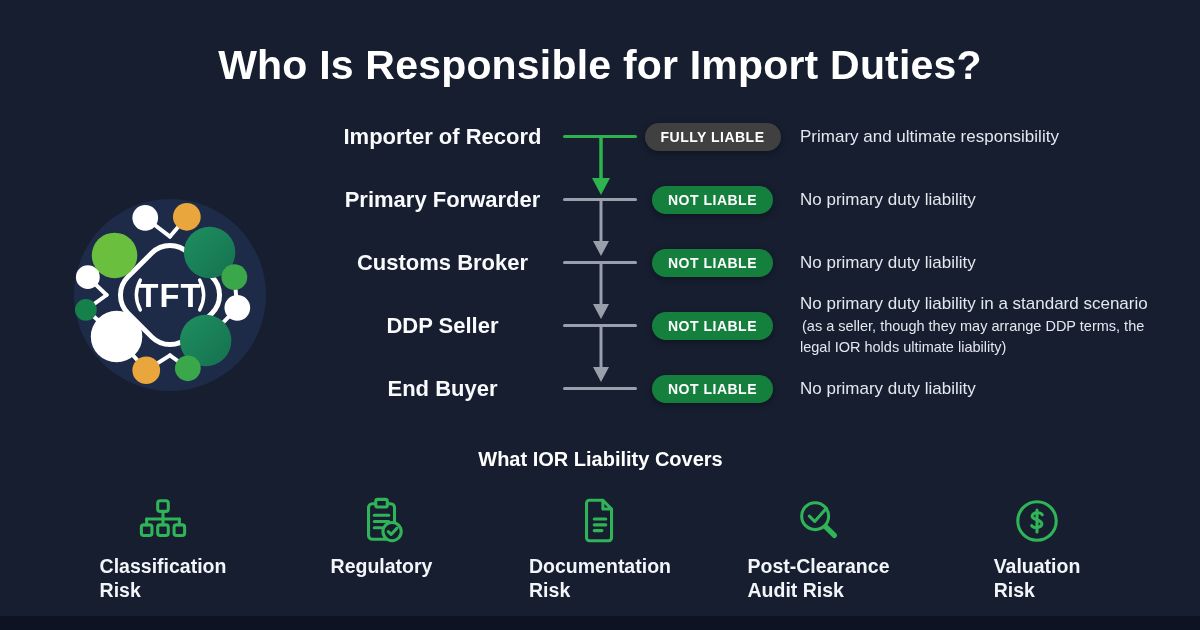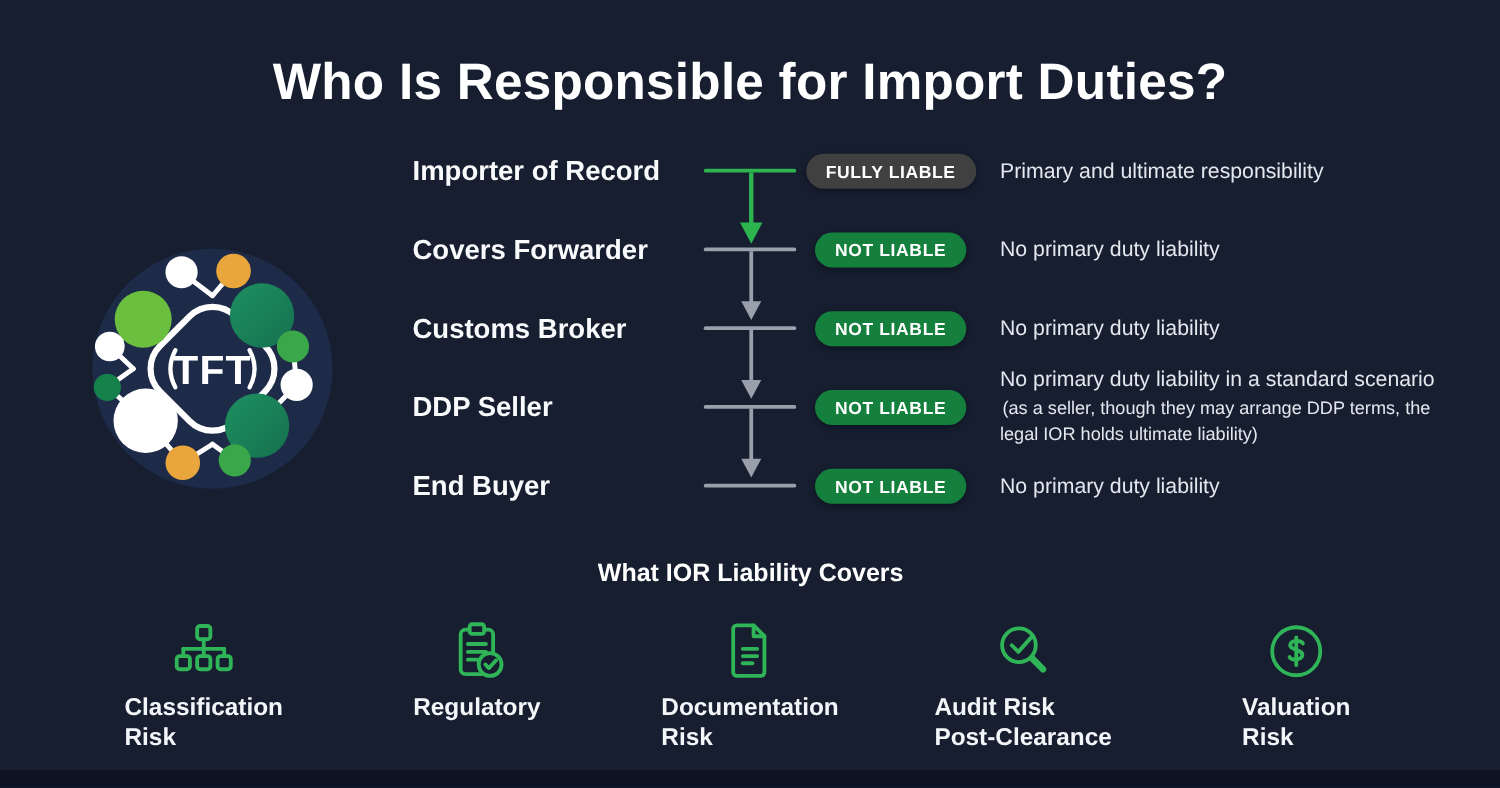--- a/index.html
+++ b/index.html
@@ -9,21 +9,21 @@
     font-family:"Liberation Sans","DejaVu Sans",sans-serif;
   }
   
   .title{
     position:absolute;top:42px;left:0;right:0;text-align:center;
     color:#ffffff;font-size:41px;font-weight:800;letter-spacing:.2px;
   }
   
   .rows{position:absolute;left:330px;top:105px;width:850px;height:315px;}
   .lrow{display:flex;align-items:center;height:63px;position:relative;}
-  .party{width:225px;text-align:left;color:#f8fafc;font-size:22px;font-weight:600;flex:none;}
+  .party{width:225px;text-align:center;color:#f8fafc;font-size:22px;font-weight:600;flex:none;}
   .conn{width:90px;height:100%;position:relative;flex:none;}
   .conn::after{
     content:"";position:absolute;left:8px;right:8px;top:50%;margin-top:-1.5px;
     height:3px;background:#99a0ac;border-radius:2px;
   }
   .lrow.first .conn::after{background:#2db44f;}
   .badgecell{width:135px;flex:none;display:flex;justify-content:center;}
   .badge{
     display:inline-block;padding:6px 16px;border-radius:17px;
     font-size:14px;font-weight:700;color:#ffffff;letter-spacing:.5px;white-space:nowrap;
@@ -64,21 +64,21 @@
       <div class="conn"></div>
       <div class="badgecell">
         <span class="badge badge--green">FULLY LIABLE</span>
       </div>
       <div class="desc">
         <span class="d-main">Primary and ultimate responsibility</span><span class="d-detail"></span>
       </div>
     </div>
 
     <div class="lrow">
-      <div class="party">Covers Forwarder</div>
+      <div class="party">Primary Forwarder</div>
       <div class="conn"></div>
       <div class="badgecell">
         <span class="badge badge--gray">NOT LIABLE</span>
       </div>
       <div class="desc">
         <span class="d-main">No primary duty liability</span><span class="d-detail"></span>
       </div>
     </div>
 
     <div class="lrow">
@@ -244,22 +244,22 @@
 
     <div class="item">
       <div class="ic">
         <svg width="50" height="50" viewBox="0 0 52 52" fill="none" stroke="#2fb457" stroke-width="3.2" stroke-linecap="round" stroke-linejoin="round">
           <circle cx="22" cy="21" r="14"></circle>
           <path d="M16,21 l5.5,5.5 L33.5,13"></path>
           <line x1="33" y1="32" x2="42" y2="41" stroke-width="5.5"></line>
         </svg>
       </div>
       <div class="lbl">
-        <span>Audit Risk</span>
-          <span>Post-Clearance</span>
+        <span>Post-Clearance</span>
+          <span>Audit Risk</span>
       </div>
     </div>
 
     <div class="item">
       <div class="ic">
         <svg width="50" height="50" viewBox="0 0 52 52" fill="none" stroke="#2fb457" stroke-width="3.2" stroke-linecap="round" stroke-linejoin="round">
           <circle cx="26" cy="26" r="20"></circle>
           <line x1="26" y1="14.5" x2="26" y2="37.5"></line>
           <path d="M31.5,19.5 C30,16.5 22,16.5 21,20.5 C20,25 32,24.5 31,29.5 C30,33.5 22,33.8 20.5,30.8"></path>
         </svg>

